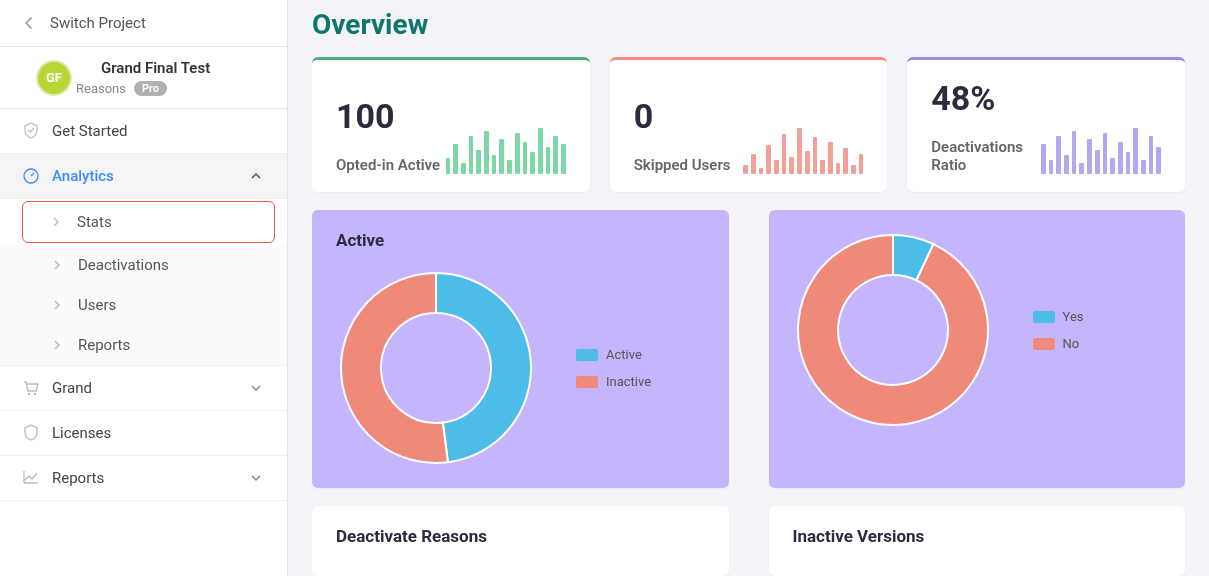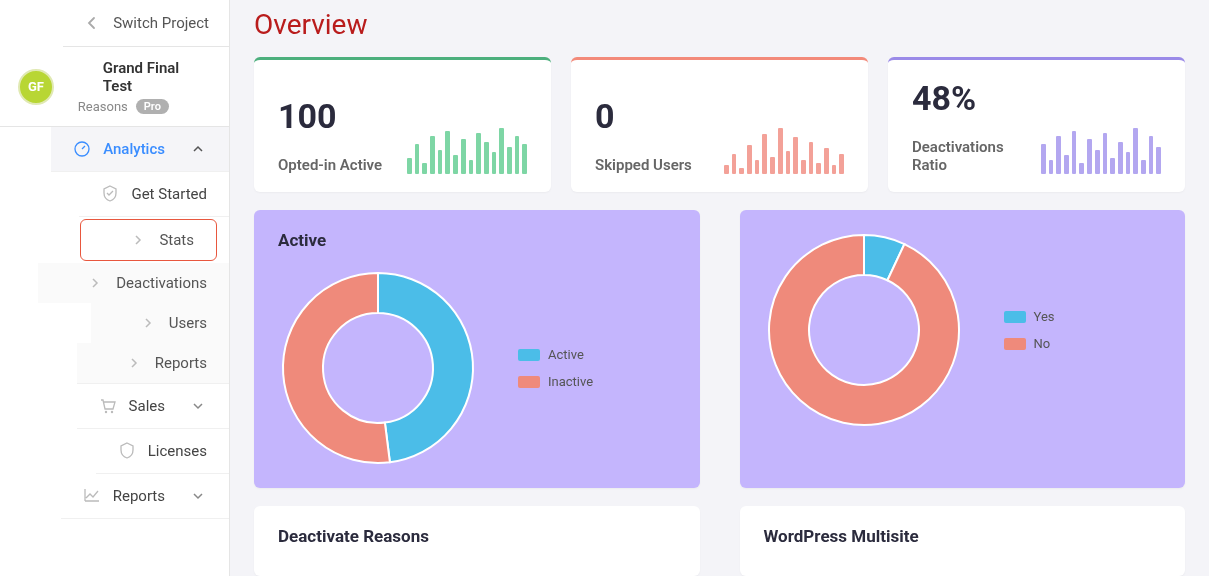--- a/index.html
+++ b/index.html
@@ -1,35 +1,35 @@
 <!DOCTYPE html>
 <html><head>
 <meta charset="utf-8">
 <style>
 * { box-sizing: border-box; margin: 0; padding: 0; }
 body { font-family: -apple-system, BlinkMacSystemFont, "Segoe UI", Roboto, sans-serif; background: #f4f4f8; color: #333; width: 1209px; height: 576px; overflow: hidden; }
 .layout { display: flex; height: 100%; }
-.sidebar { width: 230px; background: #fff; border-right: 1px solid #e5e5e5; display: flex; flex-direction: column; align-items: flex-end; }
+.sidebar { width: 288px; background: #fff; border-right: 1px solid #e5e5e5; display: flex; flex-direction: column; }
 .switch-project { display: flex; align-items: center; gap: 12px; padding: 14px 20px; border-bottom: 1px solid #e5e5e5; cursor: pointer; color: #555; font-size: 15px; }
-.project-row { display: flex; align-items: center; gap: 24px; padding: 12px 18px; border-bottom: 1px solid #e5e5e5; }
+.project-row { display: flex; align-items: center; gap: 4px; padding: 12px 36px; border-bottom: 1px solid #e5e5e5; }
 .avatar { width: 36px; height: 36px; border-radius: 50%; background: #b8d634; display: flex; align-items: center; justify-content: center; color: #fff; font-weight: 700; font-size: 13px; border: 2px solid #e0e9b3; }
 .project-info { display: flex; flex-direction: column; gap: 4px; }
 .project-title { font-size: 15px; font-weight: 600; color: #333; margin-left: 25px; }
 .project-sub { display: flex; align-items: center; gap: 8px; font-size: 13px; color: #888; }
 .badge { background: #b0b0b0; color: #fff; padding: 1px 8px; border-radius: 10px; font-size: 11px; font-weight: 600; }
 .nav-item { display: flex; align-items: center; gap: 12px; padding: 13px 22px; font-size: 15px; color: #444; cursor: pointer; border-bottom: 1px solid #f0f0f0; }
 .nav-item .spacer { flex: 1; }
 .nav-item.active-parent { background: #f5f5f8; color: #3a8dff; font-weight: 500; }
 .nav-item.active-parent .icon { color: #3a8dff; }
 .sub-item { display: flex; align-items: center; gap: 12px; padding: 11px 22px 11px 48px; font-size: 15px; color: #555; cursor: pointer; background: #fafafa; }
-.sub-item.active { background: #fff; border: 1.5px solid #e8573e; border-radius: 6px; margin: 2px 12px 2px 22px; }
+.sub-item.active { background: #fff; border: 1.5px solid #e8573e; border-radius: 6px; margin: 2px 12px 2px 22px; padding-left: 24px; }
 .icon { width: 18px; height: 18px; display: inline-flex; align-items: center; justify-content: center; color: #aaa; flex-shrink: 0; }
 .chev-sm { color: #bbb; }
 .main { flex: 1; padding: 8px 24px 0 24px; overflow: hidden; }
-.page-title { font-size: 28px; font-weight: 400; color: #b91c1c; margin-bottom: 16px; }
+.page-title { font-size: 28px; font-weight: 700; color: #0f766e; margin-bottom: 16px; }
 .kpi-row { display: flex; gap: 20px; margin-bottom: 18px; }
 .kpi { flex: 1; background: #fff; border-radius: 6px; padding: 18px 24px 18px 24px; position: relative; border-top: 3px solid #ccc; box-shadow: 0 1px 2px rgba(0,0,0,0.04); display: flex; align-items: flex-end; justify-content: space-between; }
 .kpi.green { border-top-color: #4caf7d; }
 .kpi.red { border-top-color: #f38a7a; }
 .kpi.purple { border-top-color: #9a8ae8; justify-content: center; }
 .kpi-left { display: flex; flex-direction: column; gap: 20px; }
 .kpi-value { font-size: 34px; font-weight: 700; color: #2b2b3d; }
 .kpi-label { font-size: 15px; color: #666; font-weight: 600; }
 .spark { display: flex; align-items: flex-end; gap: 3px; height: 46px; width: 120px; }
 .spark div { width: 5px; background: #ccc; border-radius: 1px; }
@@ -68,44 +68,44 @@
         </div>
       <div class="project-info">
         <div class="project-title">Grand Final Test</div>
         <div class="project-sub">
           <span>Reasons</span>
           <span class="badge">Pro</span>
         </div>
       </div>
     </div>
 
+    <div class="nav-item">
+      <span class="icon">
+          <svg width="18" height="18" viewBox="0 0 18 18">
+            <path d="M9 1 L15 4 V8 C15 12 12 15 9 16 C6 15 3 12 3 8 V4 Z" stroke="#bbb" stroke-width="1.3" fill="none"></path>
+            <path d="M6 8 L8 10 L12 6" stroke="#bbb" stroke-width="1.3" fill="none"></path>
+          </svg>
+        </span>
+      <span>Get Started</span>
+    </div>
+
     <div class="nav-item active-parent">
       <span class="icon">
           <svg width="18" height="18" viewBox="0 0 18 18">
             <circle cx="9" cy="9" r="7" stroke="currentColor" stroke-width="1.3" fill="none"></circle>
             <path d="M9 9 L12 6" stroke="currentColor" stroke-width="1.3"></path>
           </svg>
         </span>
       <span>Analytics</span>
       <span class="spacer"></span>
       <span class="icon chev-sm">
           <svg width="12" height="12" viewBox="0 0 12 12">
             <path d="M2 8 L6 4 L10 8" stroke="#555" stroke-width="1.5" fill="none"></path>
           </svg>
         </span>
-    </div>
-
-    <div class="nav-item">
-      <span class="icon">
-          <svg width="18" height="18" viewBox="0 0 18 18">
-            <path d="M9 1 L15 4 V8 C15 12 12 15 9 16 C6 15 3 12 3 8 V4 Z" stroke="#bbb" stroke-width="1.3" fill="none"></path>
-            <path d="M6 8 L8 10 L12 6" stroke="#bbb" stroke-width="1.3" fill="none"></path>
-          </svg>
-        </span>
-      <span>Get Started</span>
     </div>
 
     <div class="sub-item active">
       <span class="icon chev-sm">
           <svg width="10" height="10" viewBox="0 0 10 10">
             <path d="M3 1 L7 5 L3 9" stroke="#bbb" stroke-width="1.5" fill="none"></path>
           </svg>
         </span>
       <span>Stats</span>
     </div>
@@ -135,21 +135,21 @@
     </div>
 
     <div class="nav-item">
       <span class="icon">
           <svg width="18" height="18" viewBox="0 0 18 18">
             <path d="M2 3 H4 L6 12 H14 L16 5 H5" stroke="#bbb" stroke-width="1.3" fill="none"></path>
             <circle cx="7" cy="15" r="1.2" fill="#bbb"></circle>
             <circle cx="13" cy="15" r="1.2" fill="#bbb"></circle>
           </svg>
         </span>
-      <span>Sales</span>
+      <span>Grand</span>
       <span class="spacer"></span>
       <span class="icon chev-sm">
           <svg width="12" height="12" viewBox="0 0 12 12">
             <path d="M2 4 L6 8 L10 4" stroke="#888" stroke-width="1.5" fill="none"></path>
           </svg>
         </span>
     </div>
 
     <div class="nav-item">
       <span class="icon">
@@ -292,17 +292,17 @@
             </div>
         </div>
       </div>
     </div>
 
     <div class="section-row">
       <div class="section-card">
         <div class="section-title">Deactivate Reasons</div>
       </div>
       <div class="section-card">
-        <div class="section-title">WordPress Multisite</div>
+        <div class="section-title">Inactive Versions</div>
       </div>
     </div>
   </main>
 </div>
 
 </body></html>

